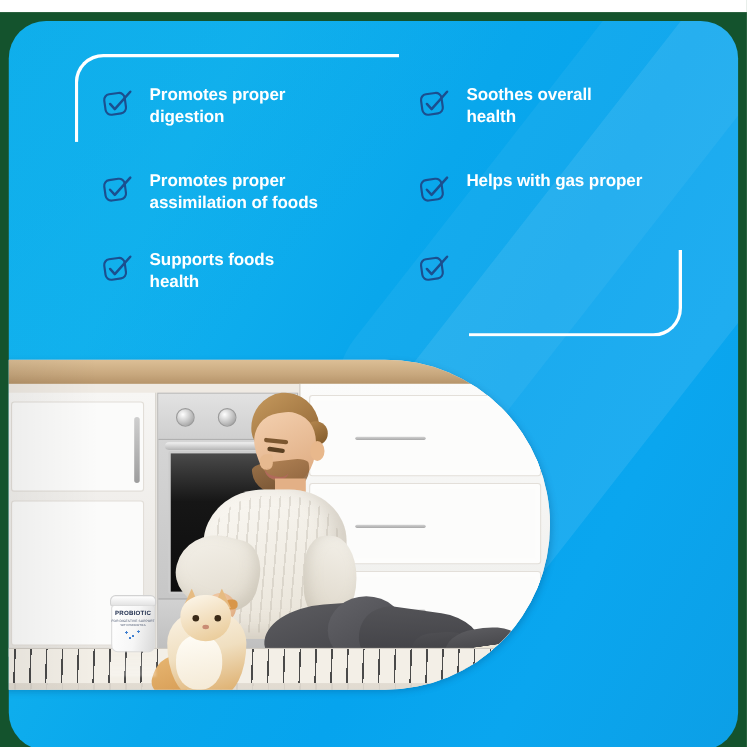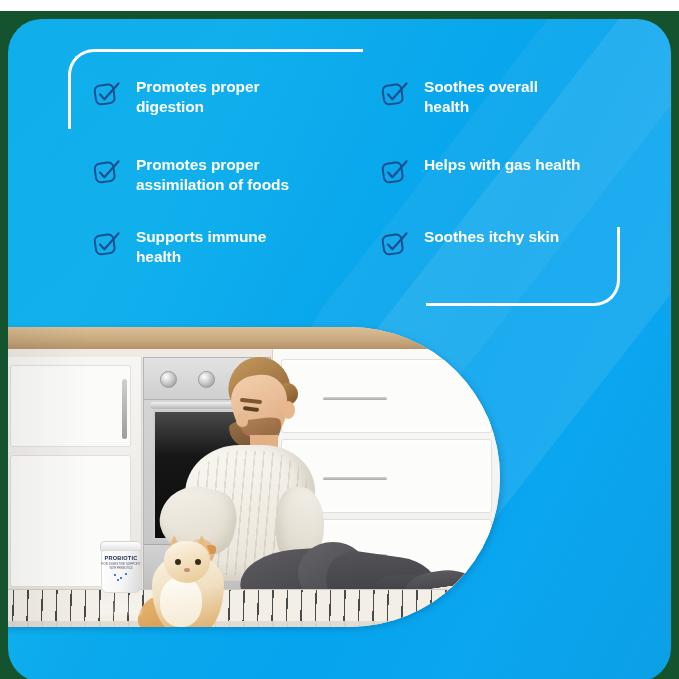--- a/index.html
+++ b/index.html
@@ -489,21 +489,21 @@
 assimilation of foods</span>
       </div>
 
       <div class="benefit c0 r2">
         <span class="icon-wrap">
           <svg viewBox="0 0 32 32" fill="none">
             <rect x="3.5" y="7.5" width="20" height="20" rx="5.5" transform="rotate(-8 13.5 17.5)" stroke="#1b4f8f" stroke-width="2.1"></rect>
             <path d="M8.6 17.6 L13.2 22.6 L28.2 5.8" stroke="#1b4f8f" stroke-width="2.4" stroke-linecap="round" stroke-linejoin="round"></path>
           </svg>
         </span>
-        <span class="label">Supports immune
+        <span class="label">Supports foods
 health</span>
       </div>
 
       <div class="benefit c1 r0">
         <span class="icon-wrap">
           <svg viewBox="0 0 32 32" fill="none">
             <rect x="3.5" y="7.5" width="20" height="20" rx="5.5" transform="rotate(-8 13.5 17.5)" stroke="#1b4f8f" stroke-width="2.1"></rect>
             <path d="M8.6 17.6 L13.2 22.6 L28.2 5.8" stroke="#1b4f8f" stroke-width="2.4" stroke-linecap="round" stroke-linejoin="round"></path>
           </svg>
         </span>
@@ -511,31 +511,30 @@
 health</span>
       </div>
 
       <div class="benefit c1 r1">
         <span class="icon-wrap">
           <svg viewBox="0 0 32 32" fill="none">
             <rect x="3.5" y="7.5" width="20" height="20" rx="5.5" transform="rotate(-8 13.5 17.5)" stroke="#1b4f8f" stroke-width="2.1"></rect>
             <path d="M8.6 17.6 L13.2 22.6 L28.2 5.8" stroke="#1b4f8f" stroke-width="2.4" stroke-linecap="round" stroke-linejoin="round"></path>
           </svg>
         </span>
-        <span class="label">Helps with gas health</span>
+        <span class="label">Helps with gas proper</span>
       </div>
 
       <div class="benefit c1 r2">
         <span class="icon-wrap">
           <svg viewBox="0 0 32 32" fill="none">
             <rect x="3.5" y="7.5" width="20" height="20" rx="5.5" transform="rotate(-8 13.5 17.5)" stroke="#1b4f8f" stroke-width="2.1"></rect>
             <path d="M8.6 17.6 L13.2 22.6 L28.2 5.8" stroke="#1b4f8f" stroke-width="2.4" stroke-linecap="round" stroke-linejoin="round"></path>
           </svg>
         </span>
-        <span class="label">Soothes itchy skin</span>
       </div>
 
     </div>
 
     <div id="photo">
 
       <div class="ph counter"></div>
       <div class="ph wall-gap"></div>
 
       <div class="ph cab-left">

